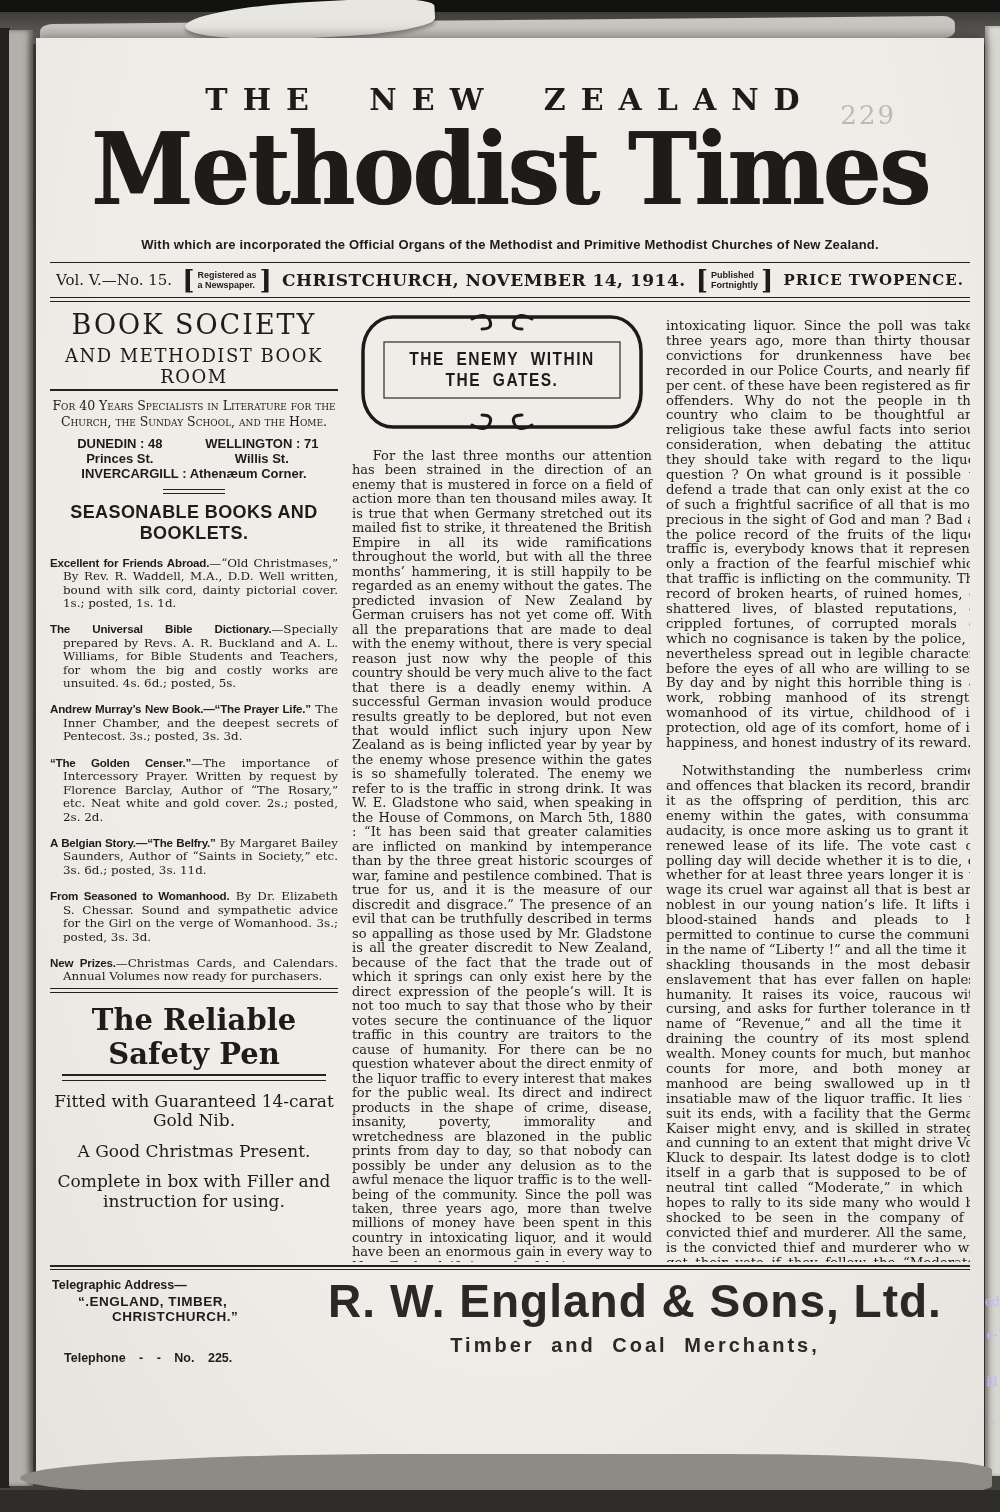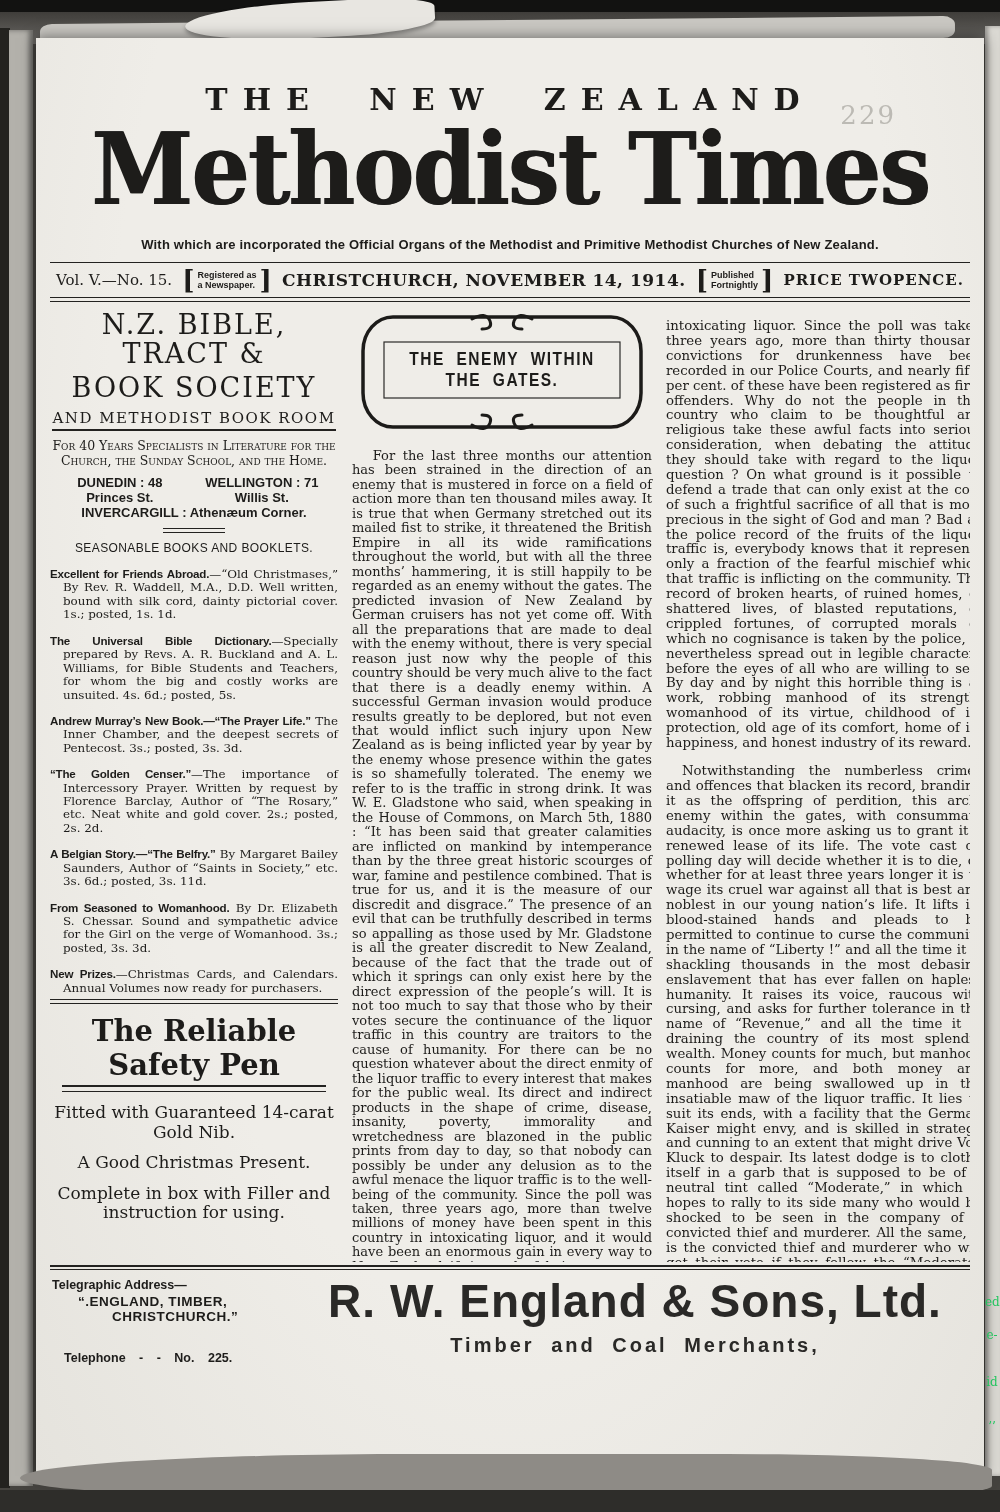--- a/index.html
+++ b/index.html
@@ -10,21 +10,21 @@
   .bg-top{position:absolute;top:10px;left:0;right:0;height:34px;background:linear-gradient(#3c3a37,#6b6965);}
   .crumple-a{position:absolute;top:2px;left:185px;width:250px;height:36px;background:#e8e6e1;
              border-radius:60% 35% 45% 60%;transform:rotate(-3deg);box-shadow:0 3px 4px rgba(0,0,0,.35);}
   .crumple-b{position:absolute;top:20px;left:40px;width:915px;height:22px;background:#c9c7c2;
              border-radius:12px/8px;transform:rotate(-.5deg);}
   .left-gap{position:absolute;top:28px;bottom:24px;left:0;width:10px;background:#23221f;}
   .left-sliver{position:absolute;top:30px;bottom:26px;left:9px;width:24px;background:#b3b1ab;
                box-shadow:inset -4px 0 5px rgba(0,0,0,.4);}
   .right-sliver{position:absolute;top:26px;bottom:36px;right:0;width:15px;background:#dcdad4;
                 box-shadow:inset 3px 0 4px rgba(0,0,0,.3);}
-  .edge-frag{position:absolute;right:1px;width:14px;color:#22c55e;font-size:12px;
+  .edge-frag{position:absolute;right:1px;width:14px;color:#c4b5fd;font-size:12px;
              font-family:"DejaVu Serif",serif;text-align:center;}
   .bottom-tear1{position:absolute;left:20px;right:8px;bottom:14px;height:44px;background:#8e8b86;
                 border-radius:45% 30% 20% 35%/60% 40% 30% 50%;}
   .bottom-tear2{position:absolute;left:0;right:0;bottom:0;height:22px;background:#2e2d2a;}
 
   .page{position:absolute;left:36px;top:38px;width:948px;height:1438px;
         background:radial-gradient(ellipse at 50% 30%, #efede8 60%, #e5e3dd 100%);
         box-shadow:0 0 14px rgba(0,0,0,.5);padding:4px 14px;box-sizing:border-box;}
   .stamp{position:absolute;top:62px;right:88px;font-size:26px;color:#bcbab4;letter-spacing:2px;}
 
@@ -48,29 +48,29 @@
   .price{font-weight:bold;font-size:15px;letter-spacing:1px;}
 
   .columns{display:flex;height:956px;overflow:hidden;margin-top:4px;}
   .vdiv{width:1px;background:#55534f;margin:0 7px;}
   .col1{width:288px;flex:none;}
   .col2{width:300px;flex:none;}
   .col3{width:316px;flex:none;}
 
   
   .soc-title{font-size:27px;text-align:center;letter-spacing:2px;line-height:1.1;margin-top:4px;}
-  .soc-sub{font-size:15px;text-align:center;letter-spacing:1.5px;margin-top:6px;
+  .soc-sub{font-size:18px;text-align:center;letter-spacing:1.5px;margin-top:6px;
            border-bottom:2px solid #232220;display:table;margin-left:auto;margin-right:auto;padding-bottom:2px;}
   .soc-tag{font-variant:small-caps;font-size:12.5px;text-align:center;margin-top:7px;line-height:1.25;}
   .soc-addr{font-family:"Liberation Sans",sans-serif;font-weight:bold;font-size:13px;
             text-align:center;margin-top:6px;}
   .soc-addr .row{display:flex;justify-content:space-between;padding:0 2px;}
   .shortrule{width:62px;margin:8px auto;height:3px;border-top:1.5px solid #232220;border-bottom:1px solid #232220;}
 
-  .books-head{font-family:"Liberation Sans",sans-serif;font-weight:normal;font-size:12px;
+  .books-head{font-family:"Liberation Sans",sans-serif;font-weight:bold;font-size:18px;
               text-align:center;letter-spacing:.4px;margin:4px 0 3px 0;}
   .book{font-size:11.9px;line-height:1.13;text-align:justify;padding-left:13px;text-indent:-13px;
         margin-bottom:4px;}
   .book b{font-family:"Liberation Sans",sans-serif;font-size:11.6px;letter-spacing:-.2px;}
 
   .pen-title{font-size:29px;font-weight:bold;text-align:center;margin-top:10px;}
   .pen-underline{height:4px;border-top:2px solid #232220;border-bottom:1px solid #232220;
                  width:92%;margin:3px auto 10px auto;}
   .pen-line{font-size:17px;text-align:center;margin-top:11px;line-height:1.15;}
 
@@ -149,21 +149,20 @@
       </span>
       <span class="price">PRICE TWOPENCE.</span>
     </div>
 
     <div class="rule-double"></div>
 
     <div class="columns">
 
       <div class="col1">
         <div>
-          <div class="soc-title">N.Z. BIBLE, TRACT &amp;</div>
           <div class="soc-title">BOOK SOCIETY</div>
           <div class="soc-sub">AND METHODIST BOOK ROOM</div>
           <div class="soc-tag">For 40 Years Specialists in Literature for the Church, the Sunday School, and the Home.</div>
           <div class="soc-addr">
             <div class="row">
               <span>DUNEDIN : 48 Princes St.</span>
               <span>WELLINGTON : 71 Willis St.</span>
             </div>
             <div>INVERCARGILL : Athenæum Corner.</div>
           </div>

